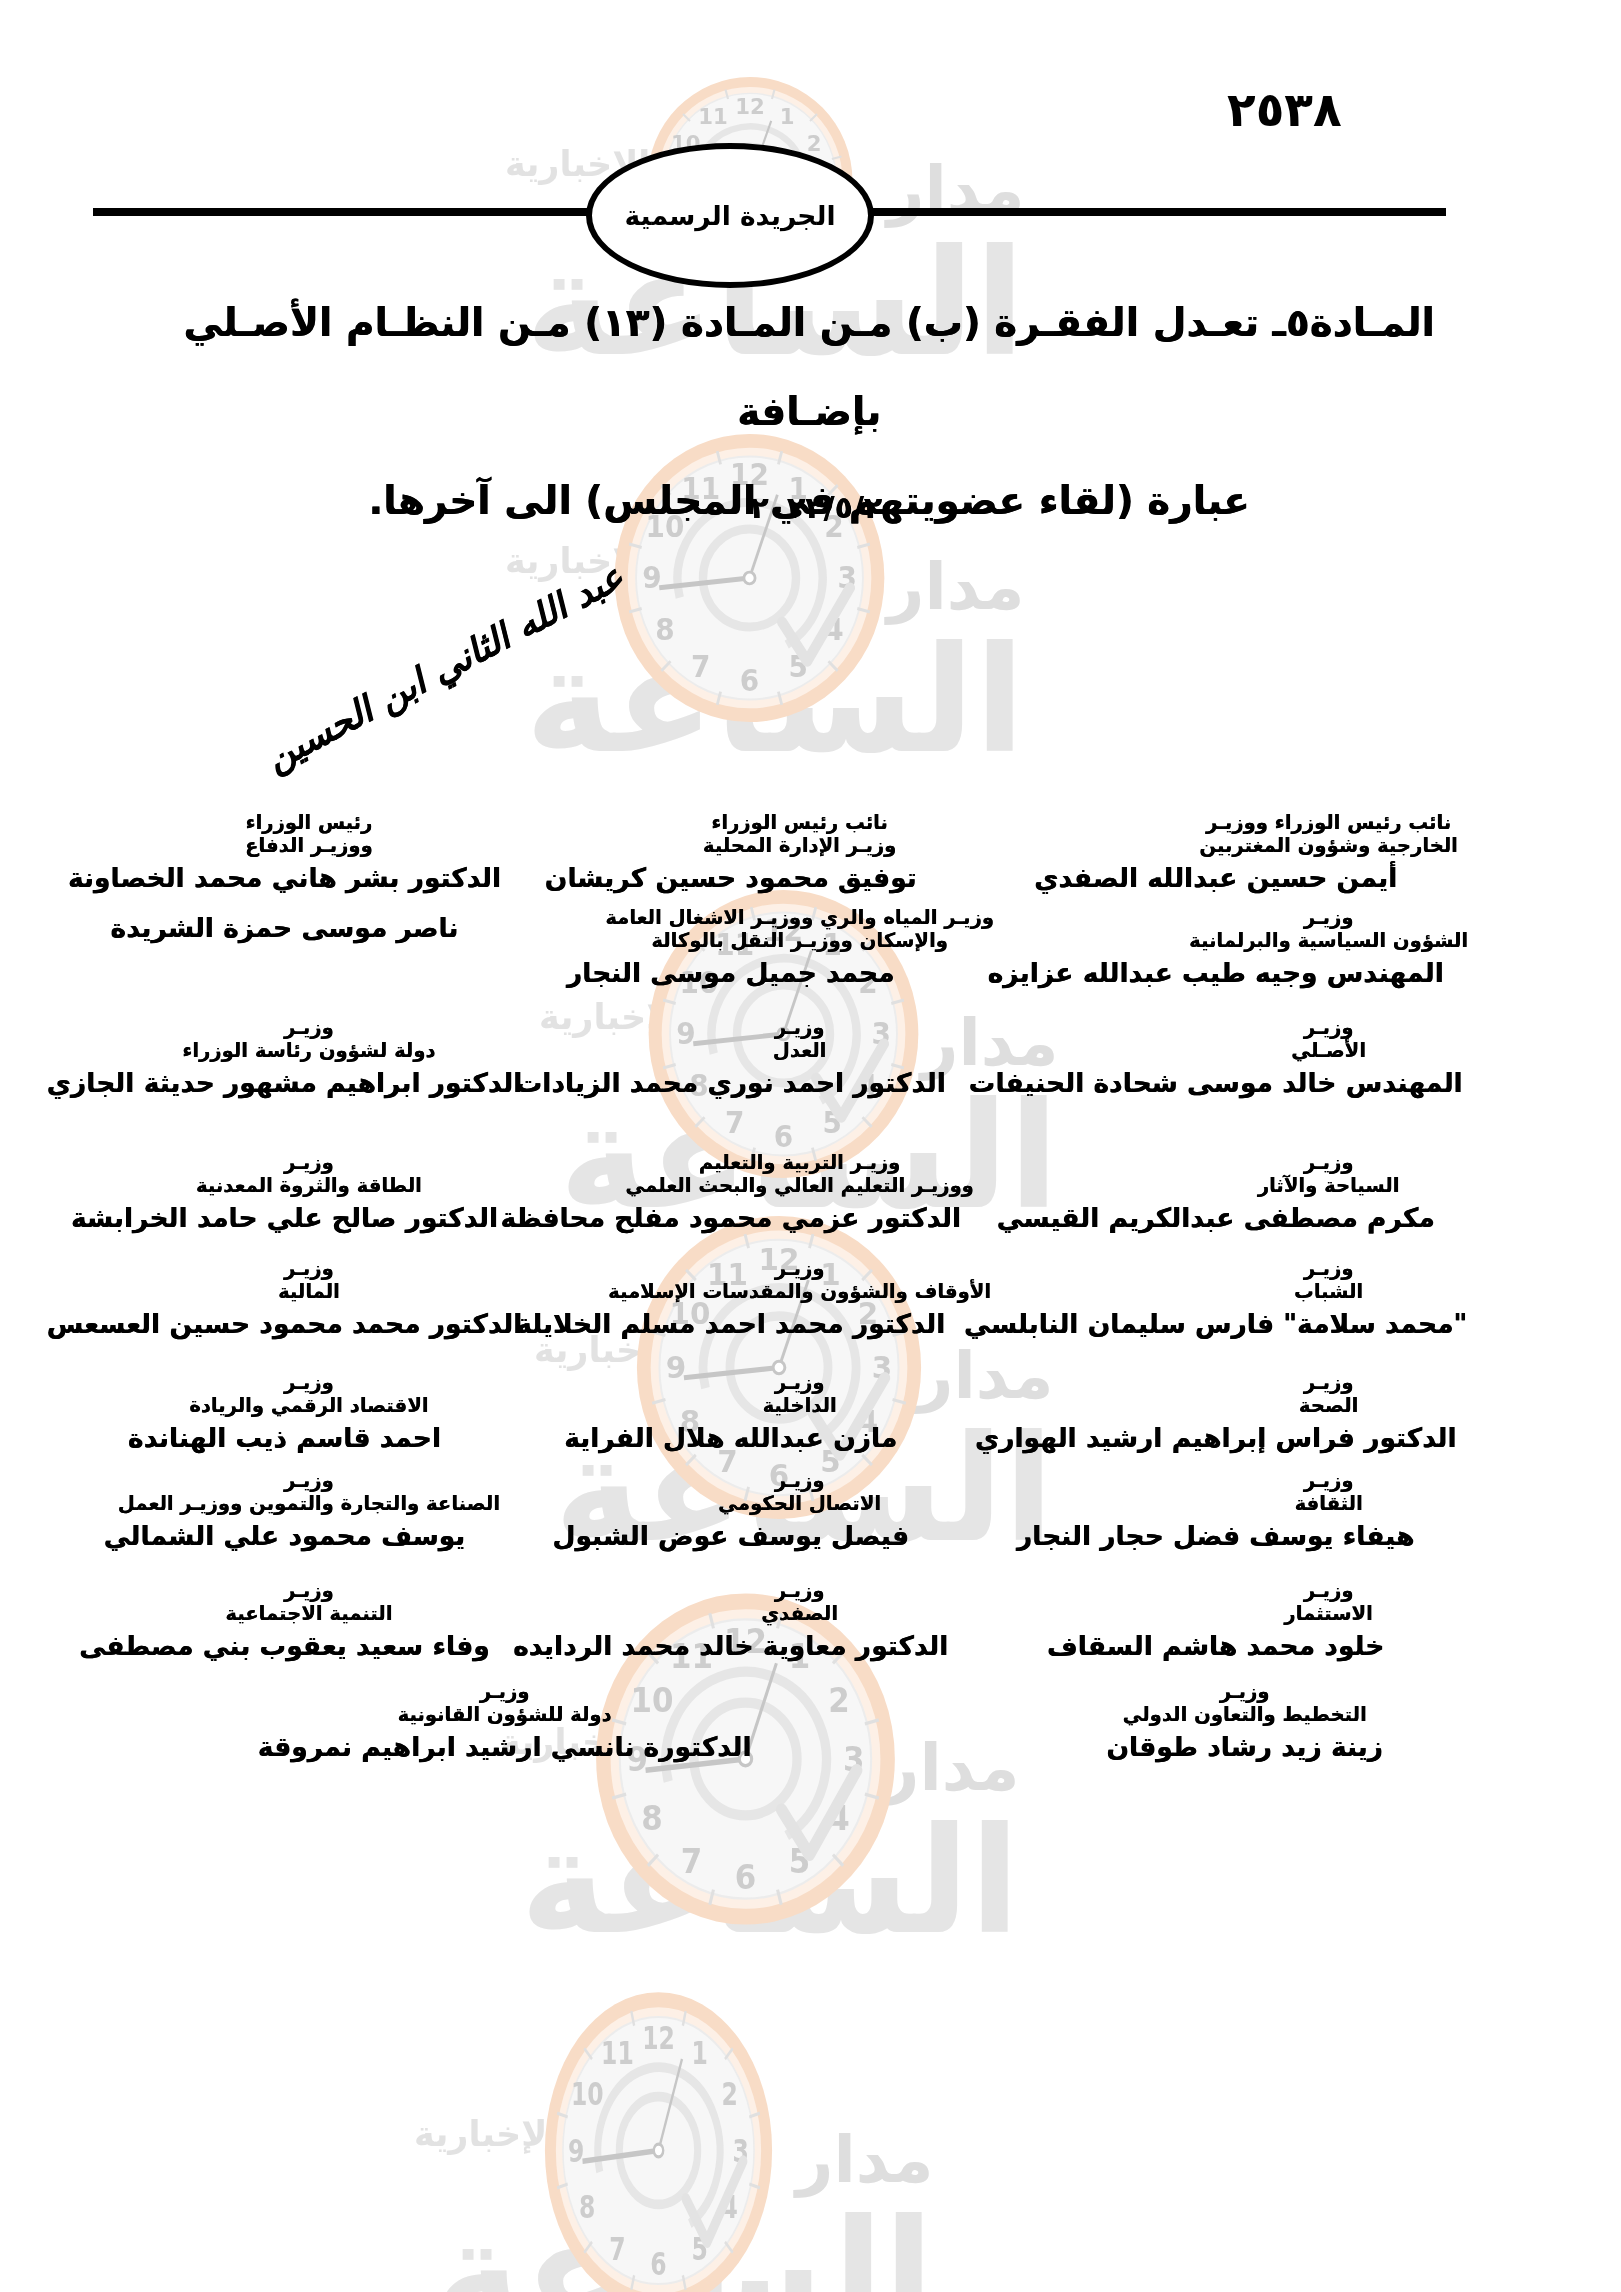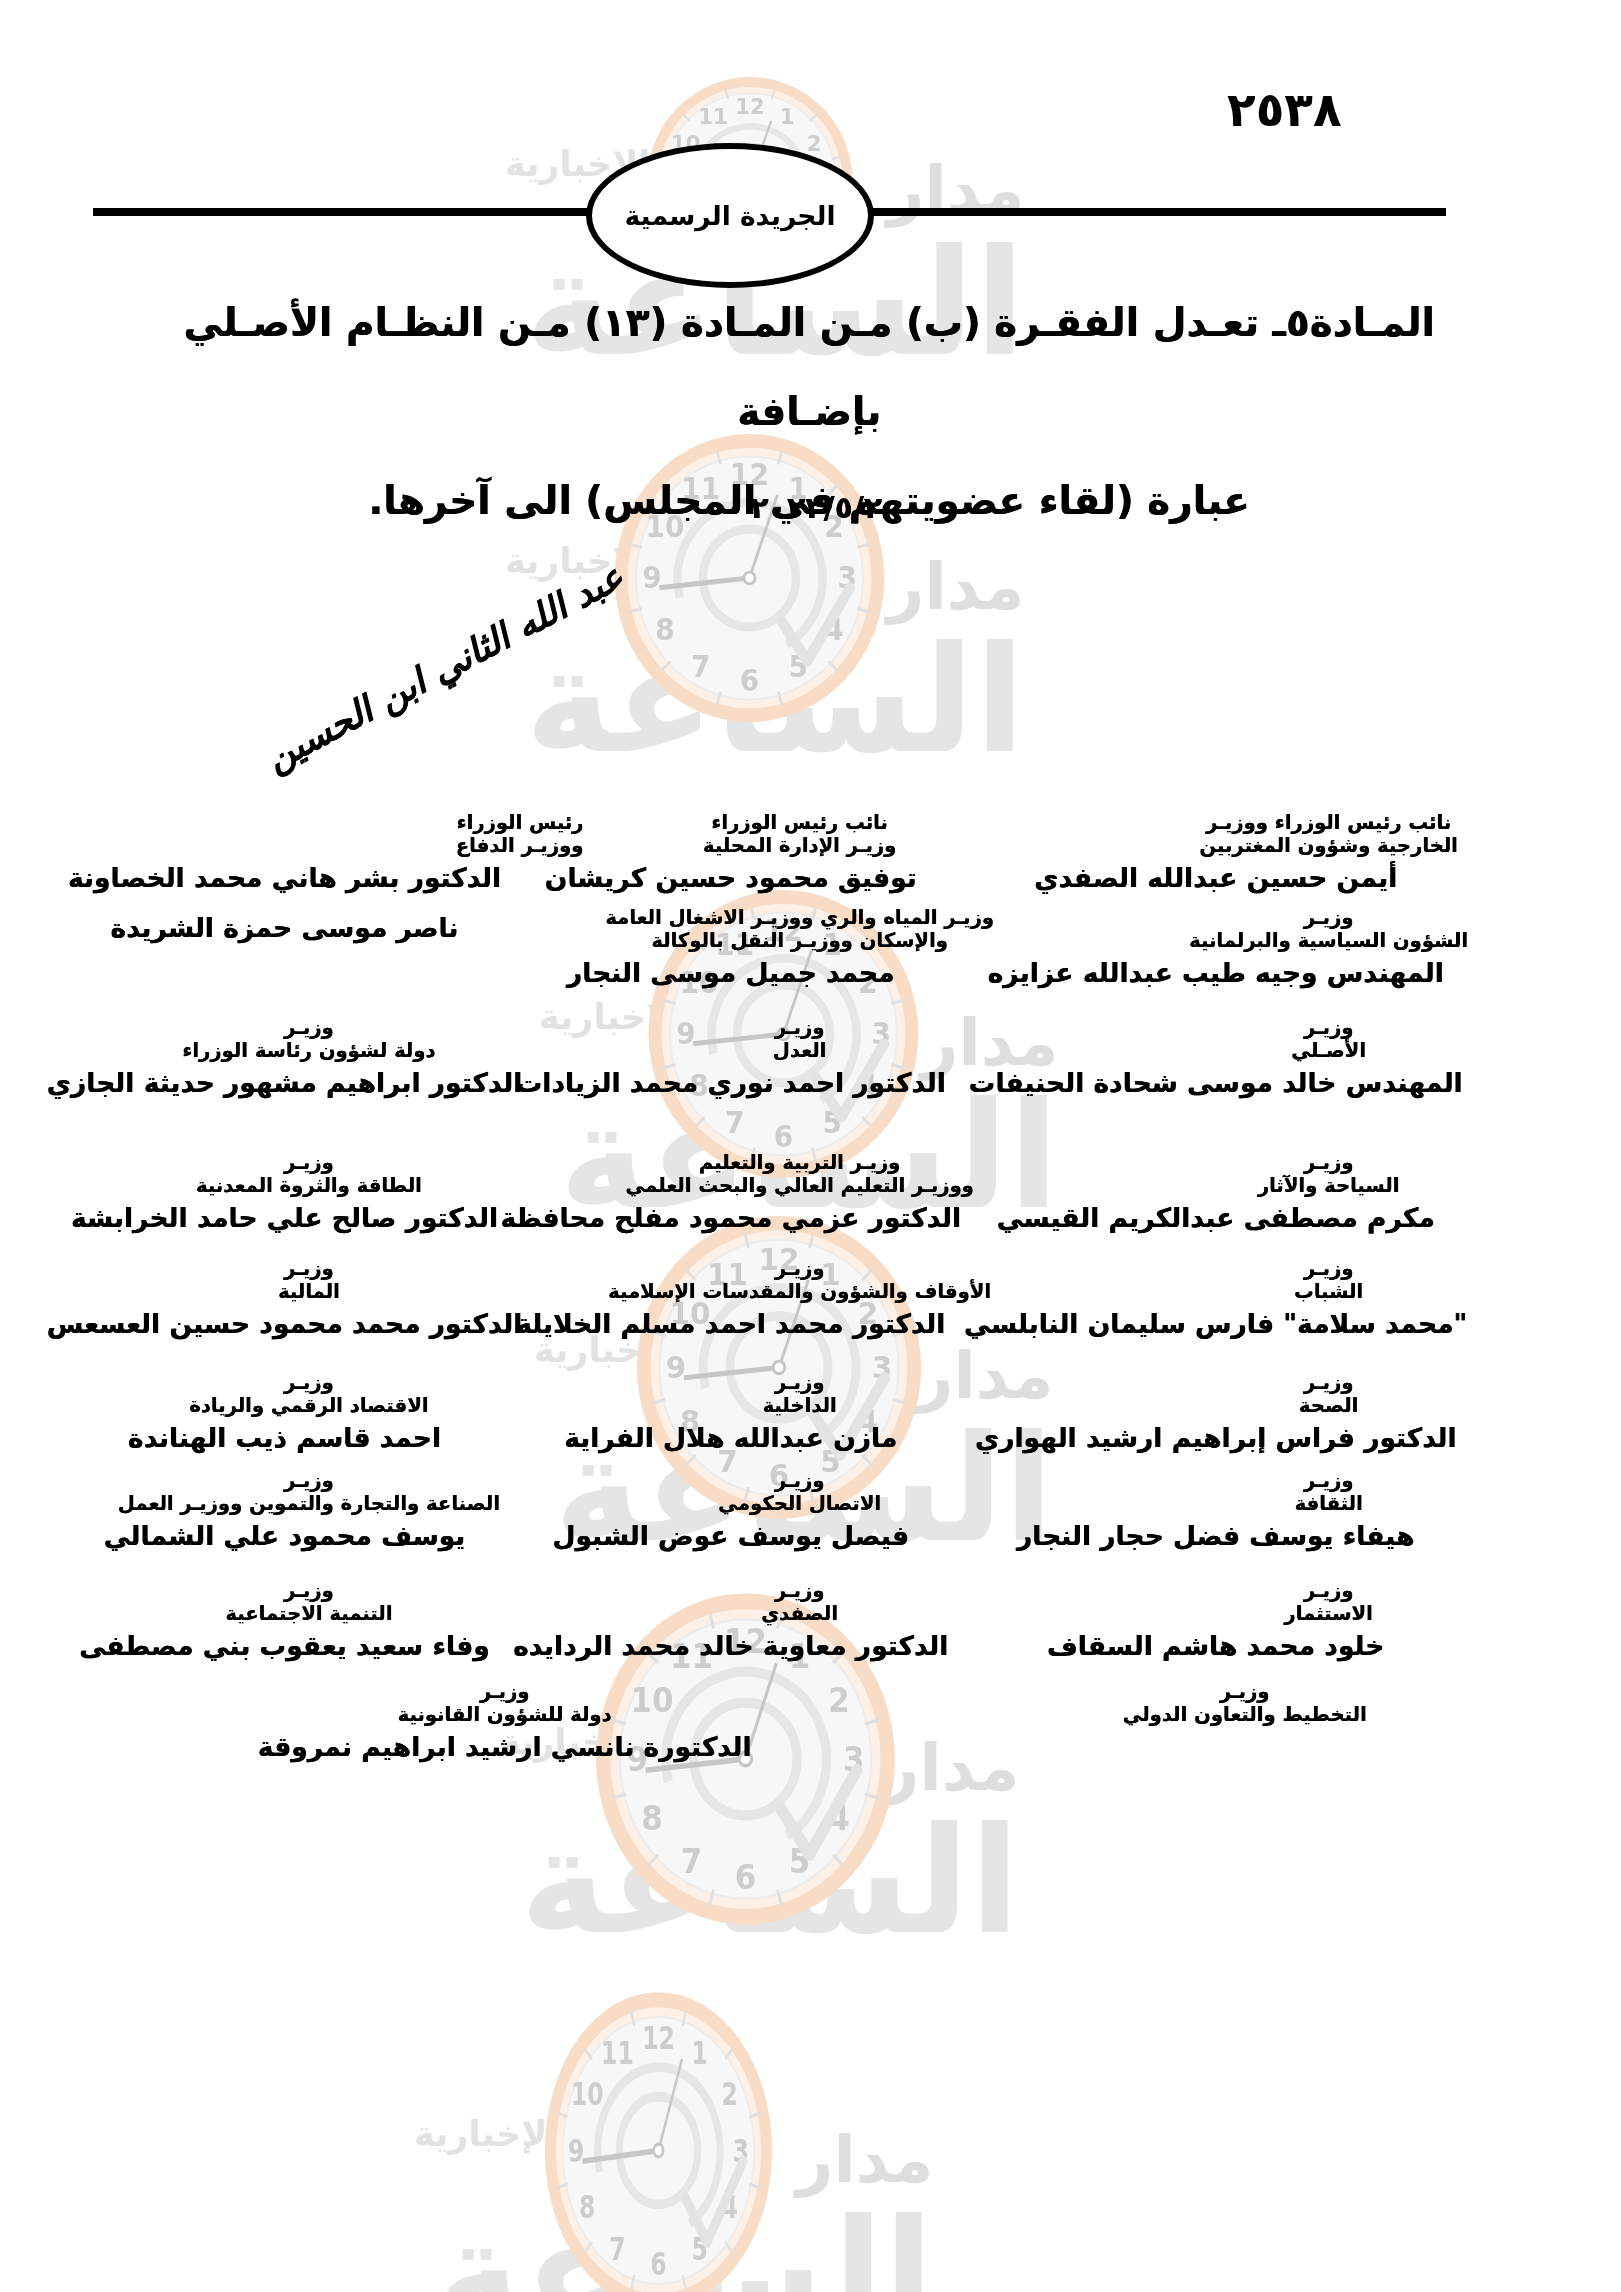--- a/index.html
+++ b/index.html
@@ -335,21 +335,21 @@
             <div class="m-name">أيمن حسين عبدالله الصفدي</div>
           </div>
           <div class="m-entry" style="left: 456px;">
             <div class="m-title" style="transform: translateX(69px);">
               <div>نائب رئيس الوزراء</div>
               <div>وزيـر الإدارة المحلية</div>
             </div>
             <div class="m-name">توفيق محمود حسين كريشان</div>
           </div>
           <div class="m-entry" style="left: 9.8px;">
-            <div class="m-title" style="transform: translateX(24.5px); text-align: right;">
+            <div class="m-title" style="transform: translateX(24.5px);">
               <div>رئيس الوزراء</div>
               <div>ووزيـر الدفاع</div>
             </div>
             <div class="m-name">الدكتور بشر هاني محمد الخصاونة</div>
           </div>
         </div>
         <div class="m-row" style="top: 907px;">
           <div class="m-entry" style="left: 941px;">
             <div class="m-title" style="transform: translateX(113px);">
               <div>وزيـر</div>
@@ -505,20 +505,21 @@
             </div>
             <div class="m-name">وفاء سعيد يعقوب بني مصطفى</div>
           </div>
         </div>
         <div class="m-row" style="top: 1681px;">
           <div class="m-entry" style="left: 970px;">
             <div class="m-title" style="transform: translateX(0px);">
               <div>وزيـر</div>
               <div>التخطيط والتعاون الدولي</div>
             </div>
+            <div class="m-name">زينة زيد رشاد طوقان</div>
           </div>
           <div class="m-entry" style="left: 230px;">
             <div class="m-title" style="transform: translateX(0px);">
               <div>وزيـر</div>
               <div>دولة للشؤون القانونية</div>
             </div>
             <div class="m-name">الدكتورة نانسي ارشيد ابراهيم نمروقة</div>
           </div>
         </div>
       </div>

